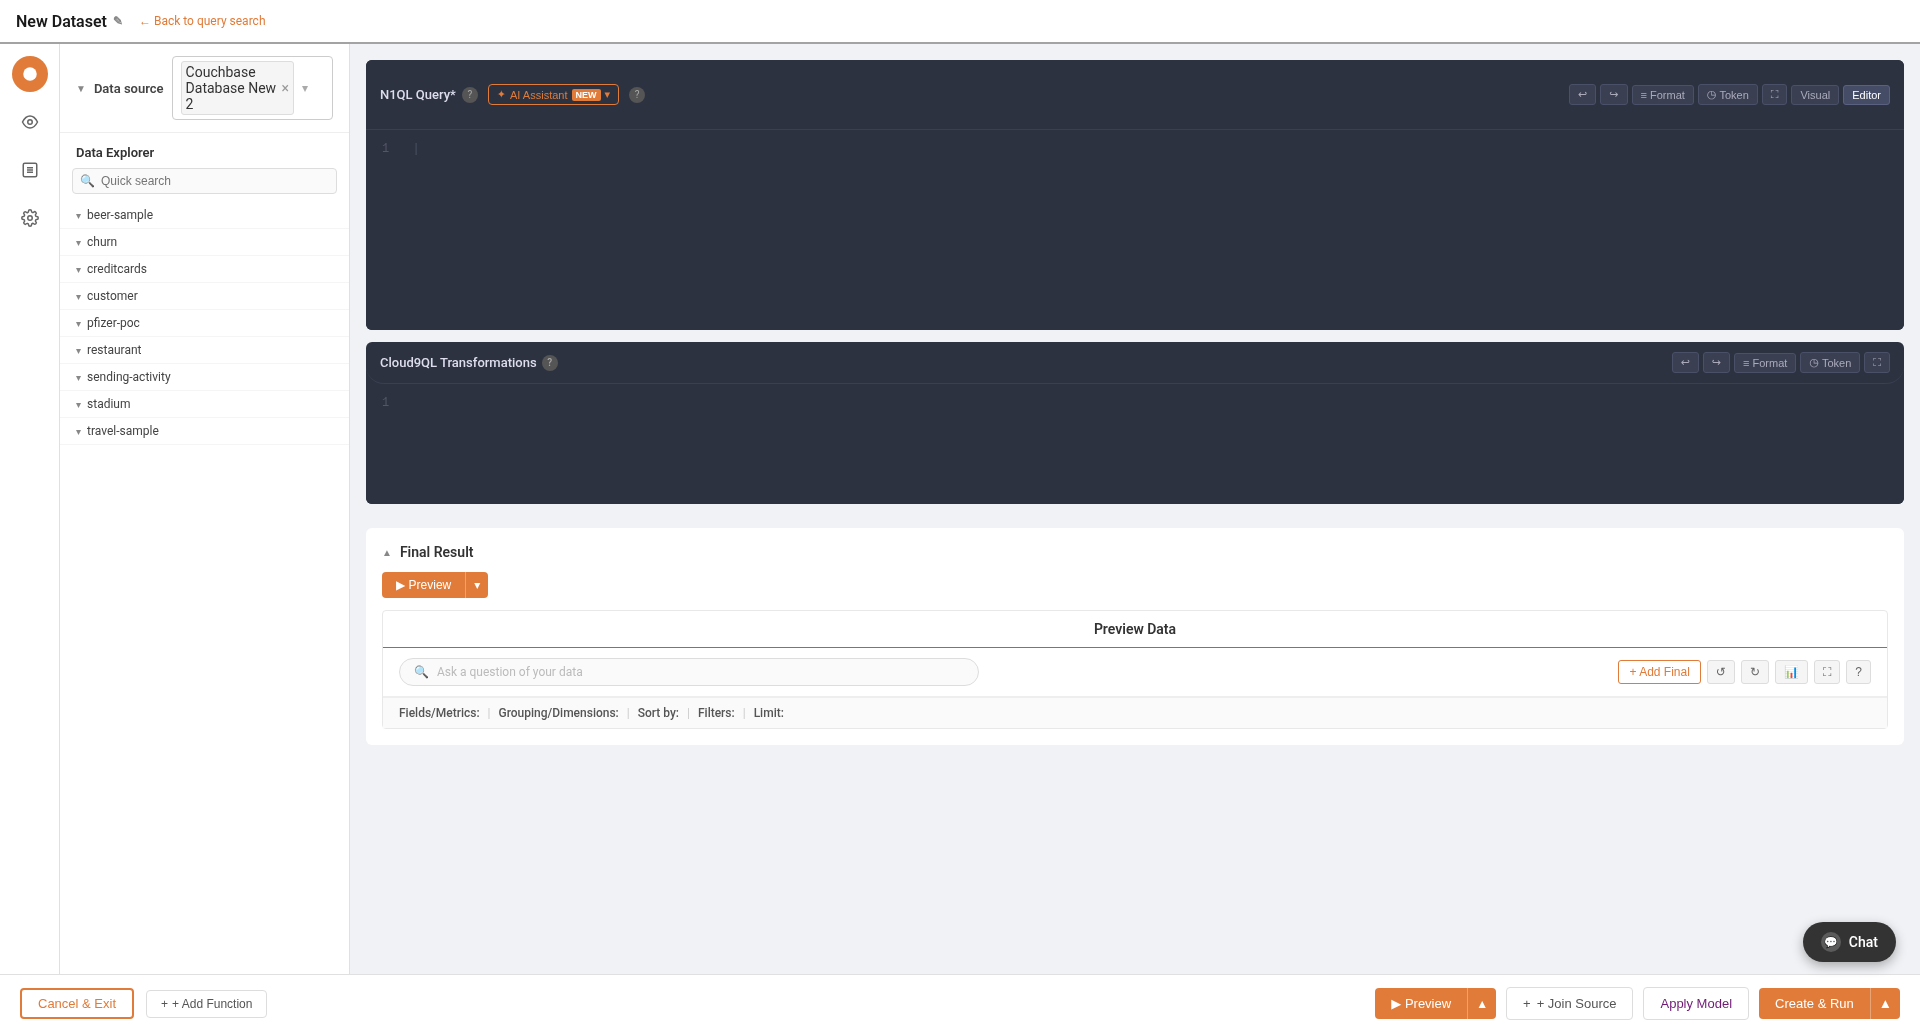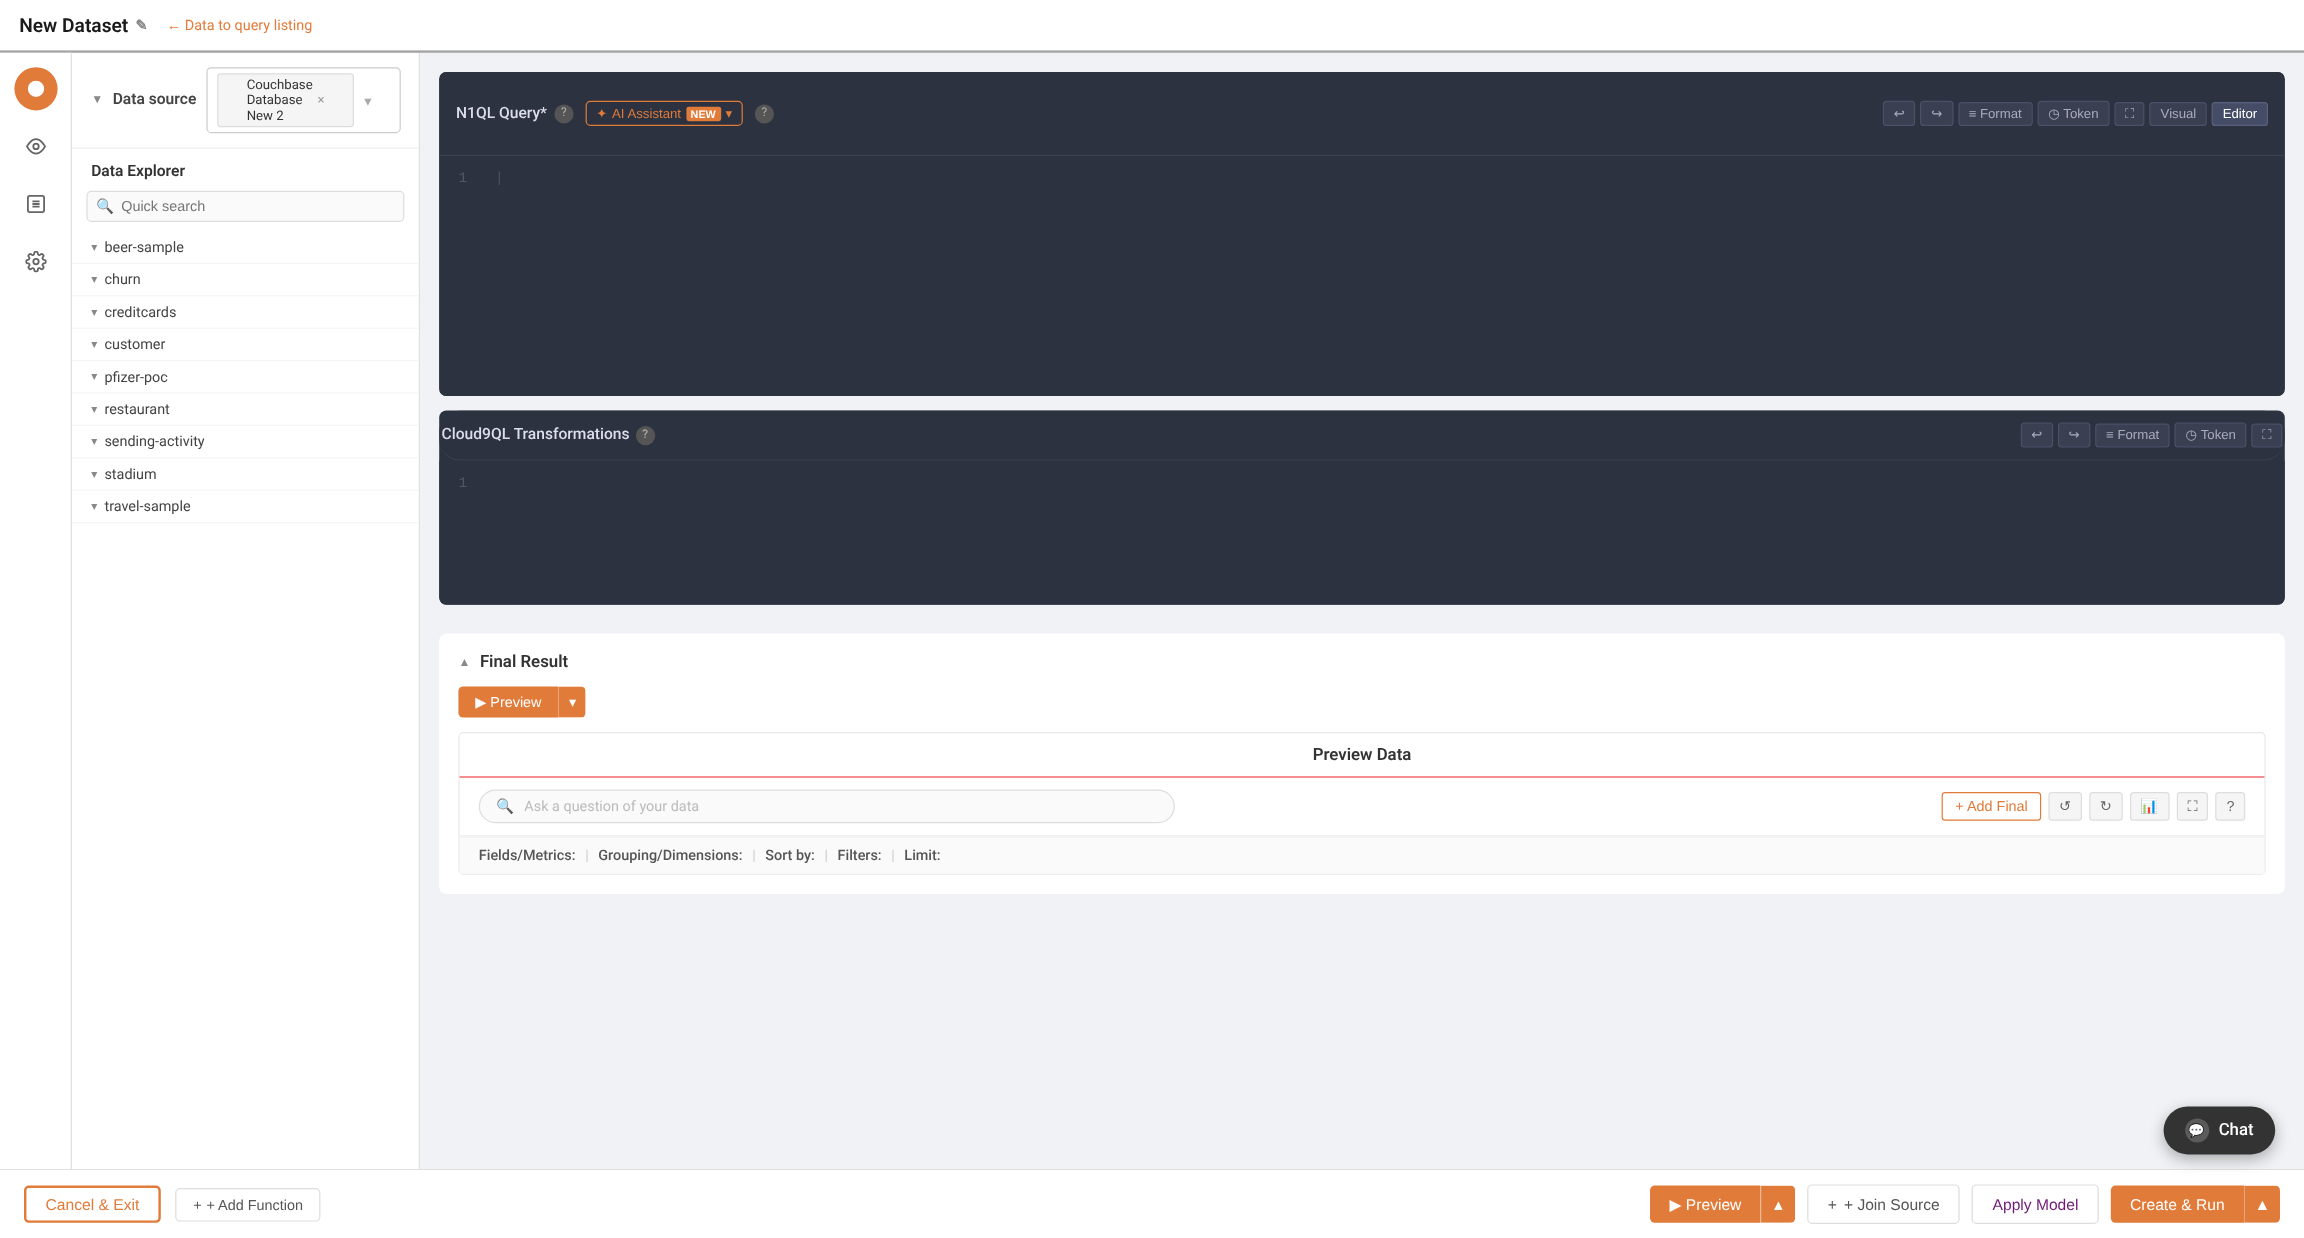--- a/index.html
+++ b/index.html
@@ -118,22 +118,22 @@
       display: flex;
       align-items: center;
       gap: 4px;
       flex: 1;
       justify-content: space-between;
     }
     .datasource-tag {
       background: #f5f5f5;
       border: 1px solid #ddd;
       border-radius: 3px;
-      padding: 2px 24px;
-      font-size: 11px;
+      padding: 2px 4px;
+      font-size: 14px;
       display: flex;
       align-items: center;
       gap: 4px;
     }
 
     .data-explorer-title {
       font-size: 13px;
       font-weight: 600;
       color: #333;
       padding: 12px 16px 8px;
@@ -285,21 +285,21 @@
     }
 
     
     .transform-section {
       background: #2c3240;
       border-radius: 6px;
       overflow: hidden;
     }
     .transform-header {
       background: #2c3240;
-      padding: 10px 2px;
+      padding: 10px 14px;
       display: flex;
       align-items: center;
       justify-content: space-between;
       border-bottom: 1px solid #3a4052;
       border-radius: 18px;
     }
     .transform-title {
       font-size: 13px;
       color: #dde;
       font-weight: 500;
@@ -569,21 +569,21 @@
     }
   </style>
 </head>
 <body>
 
 <div class="top-header">
   <span class="page-title">
     <span>New Dataset</span>
     <span class="edit-icon">✎</span>
   </span>
-  <span class="back-link">← Data to query listing</span>
+  <span class="back-link">← Back to query search</span>
 </div>
 
 <div class="main-layout">
 
   <div class="sidebar-icons">
     <div class="sidebar-icon-btn active">
 
       <svg width="18" height="18" viewBox="0 0 24 24" fill="currentColor">
           <circle cx="12" cy="12" r="9"></circle>
         </svg>

